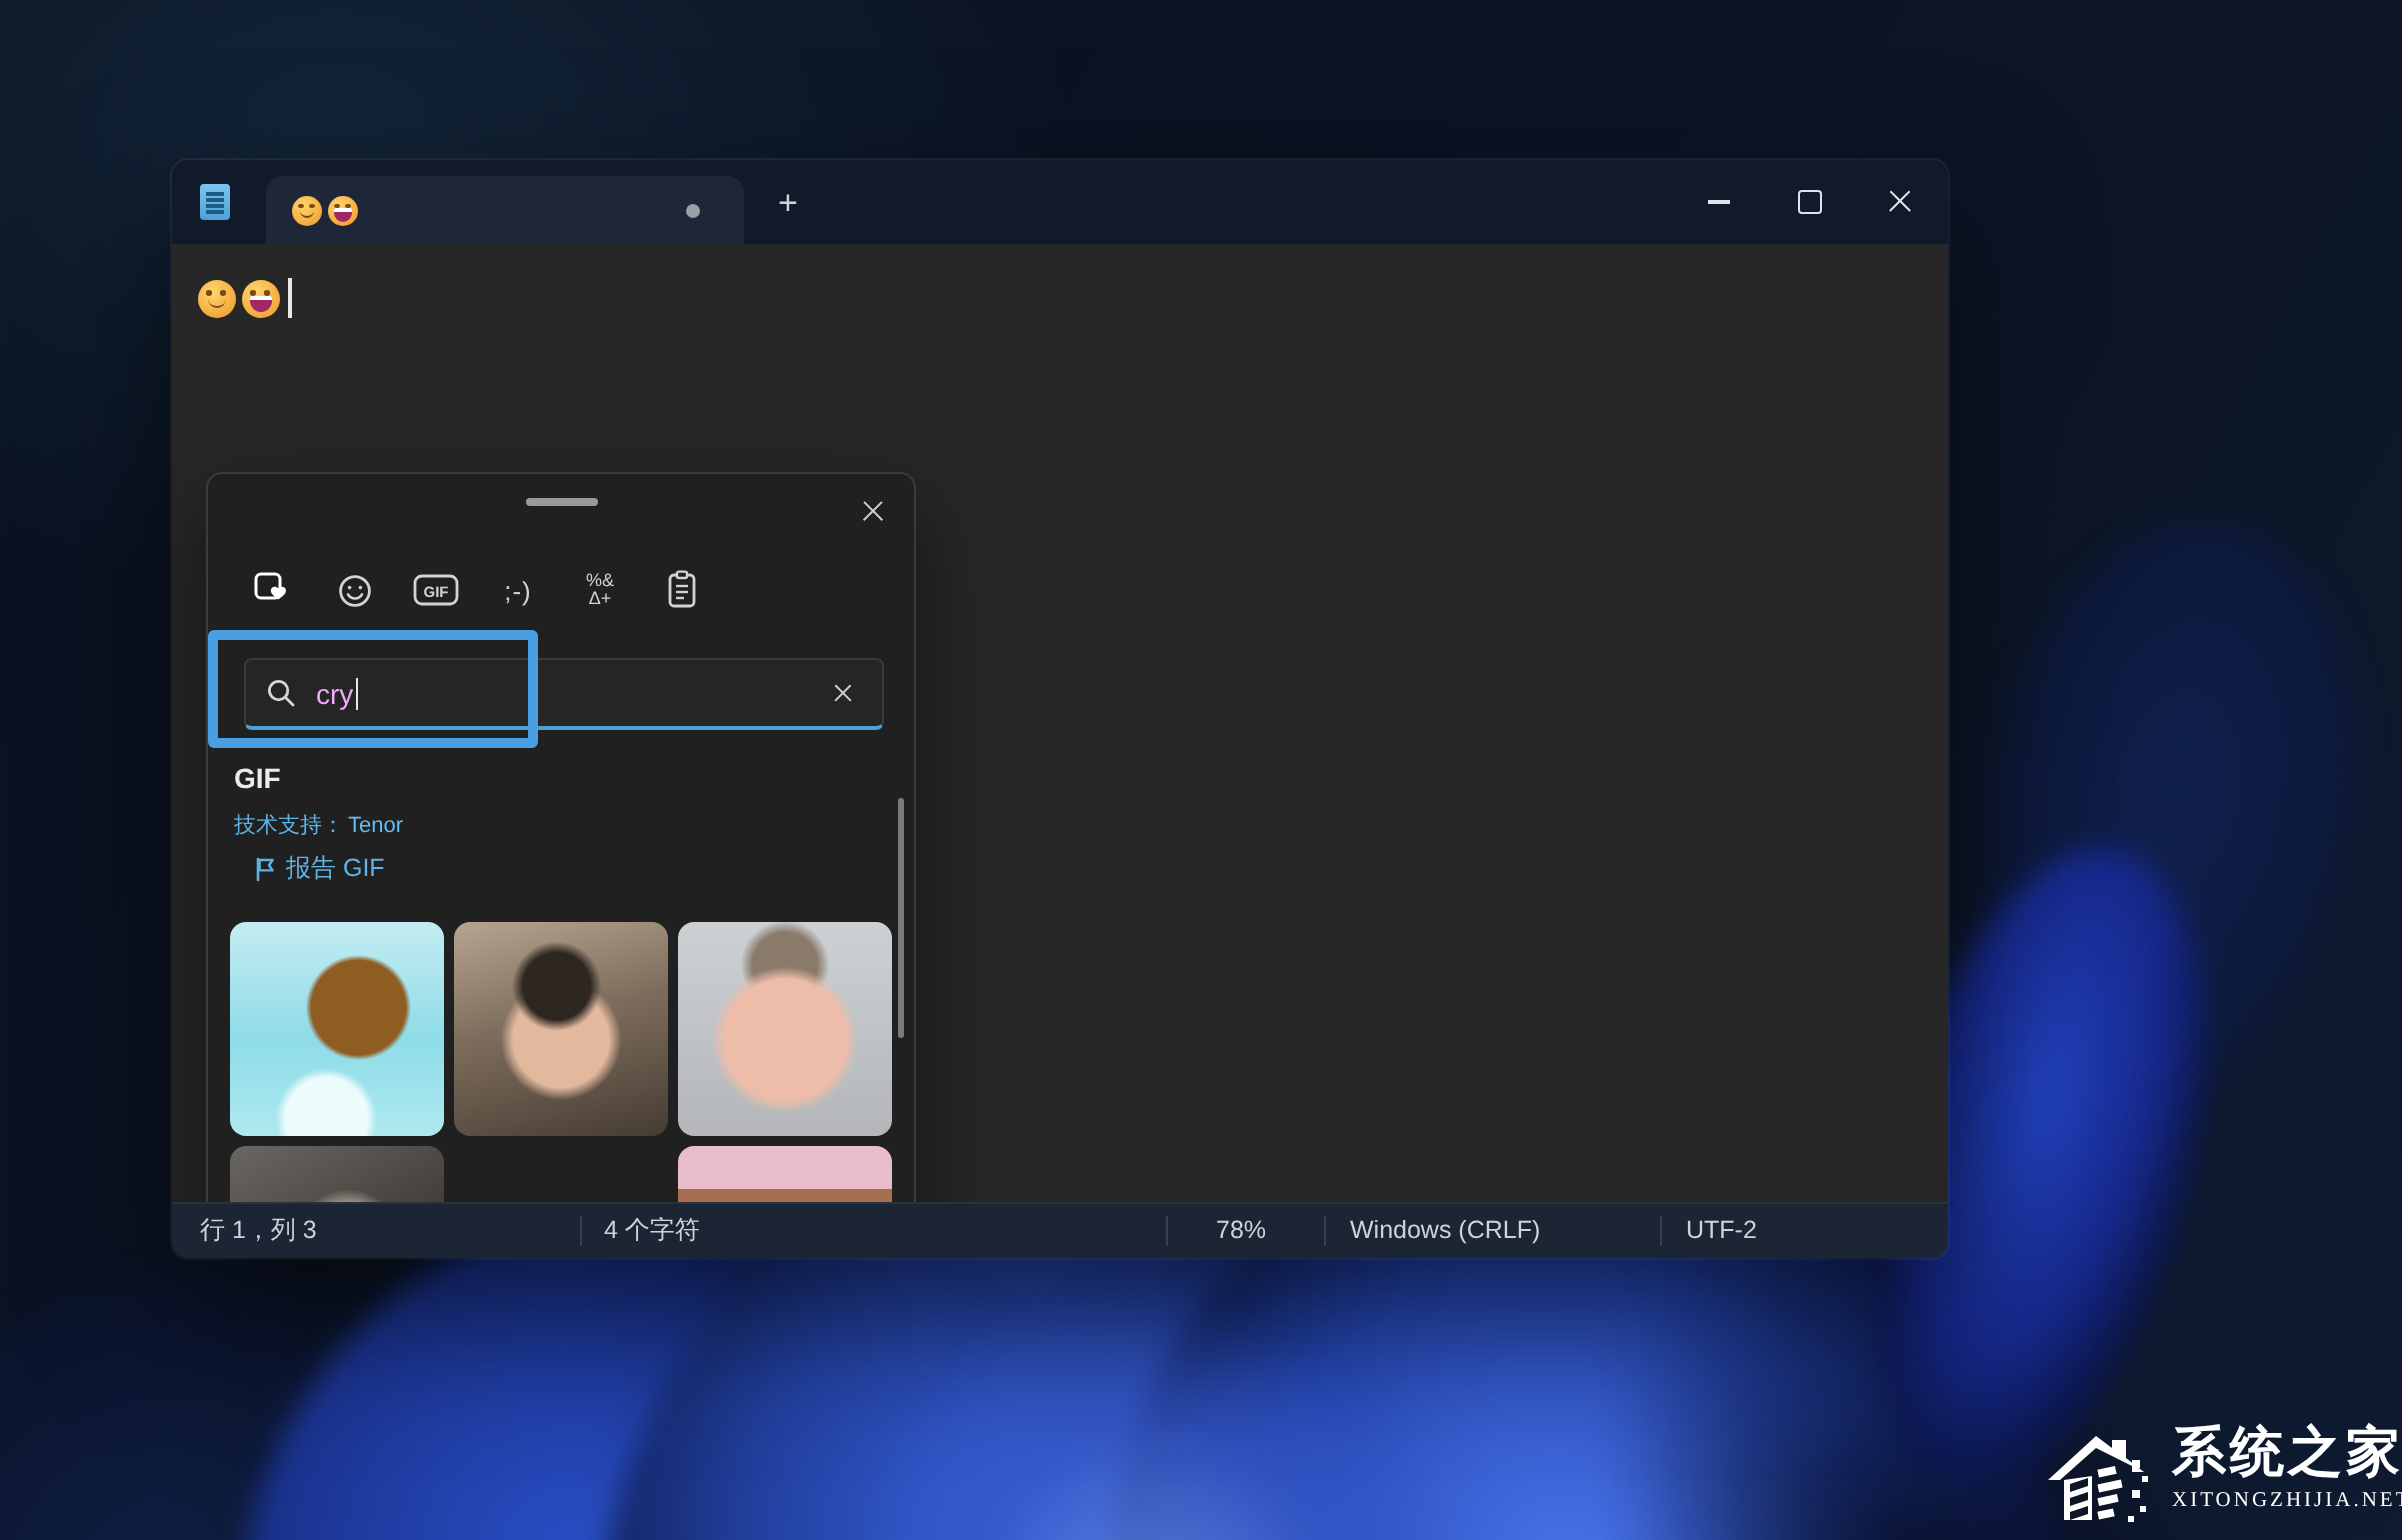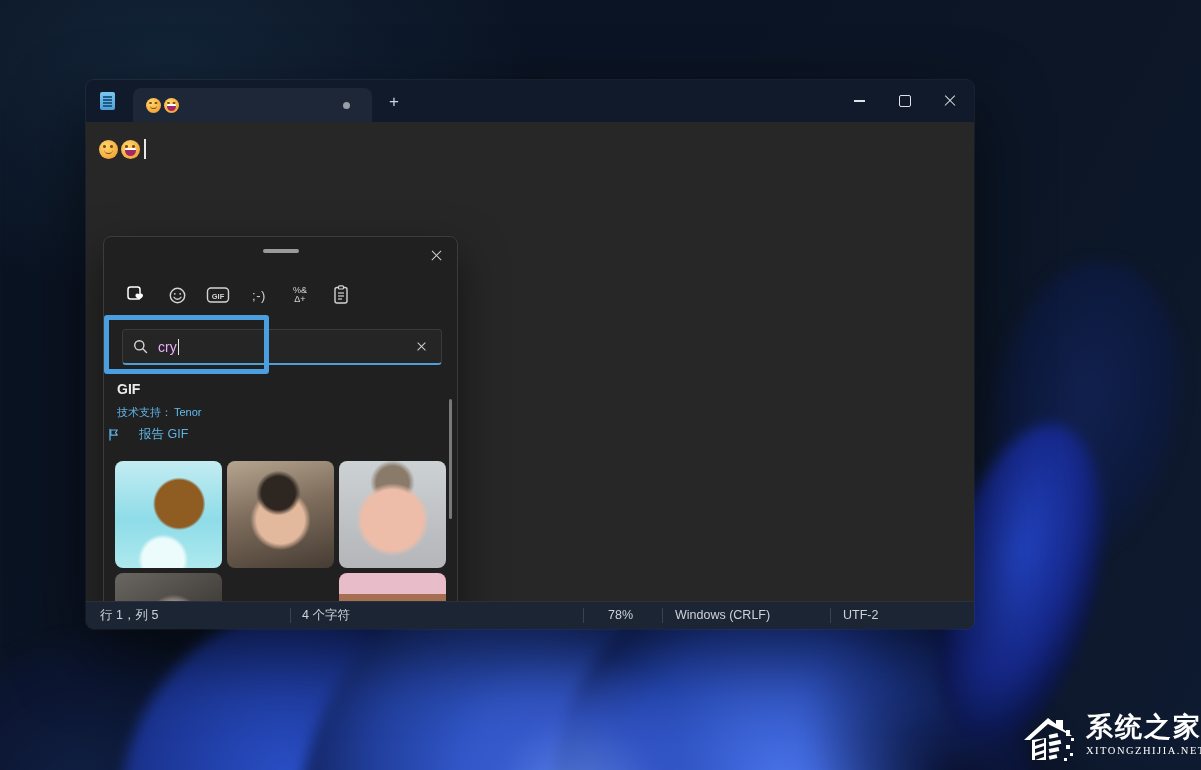--- a/index.html
+++ b/index.html
@@ -109,21 +109,21 @@
   .search-caret{width:1.2px;height:16px;background:#e8e8e8;margin-left:1px;}
   .clear-btn{margin-left:auto;width:20px;height:20px;display:flex;align-items:center;justify-content:center;}
   .x-xs{position:relative;width:9px;height:9px;}
   .x-xs::before,.x-xs::after{content:"";position:absolute;left:-1px;top:4px;width:11px;height:1.2px;background:#cfcfcf;}
   .x-xs::before{transform:rotate(45deg);} .x-xs::after{transform:rotate(-45deg);}
   .hl-box{position:absolute;left:0px;top:78px;width:165px;height:59px;border:5px solid #4b9fe1;
     border-radius:3px;box-sizing:border-box;pointer-events:none;z-index:30;}
   .gif-title{position:absolute;left:13px;top:144px;font-size:14px;font-weight:600;color:#ebebeb;}
   .powered{position:absolute;left:13px;top:168px;font-size:11px;color:#5fb2e4;}
   .powered .prov{color:#63bdf2;margin-left:2px;}
-  .report{position:absolute;left:4px;top:189px;font-size:12.5px;color:#5fb2e4;display:flex;align-items:center;gap:19px;}
+  .report{position:absolute;left:23px;top:189px;font-size:12.5px;color:#5fb2e4;display:flex;align-items:center;gap:4px;}
   .vscroll{position:absolute;right:5px;top:162px;width:3px;height:120px;border-radius:2px;background:#8a8a8a;opacity:.85;}
   .gif-grid{position:absolute;left:11px;top:224px;width:332px;height:175px;overflow:hidden;
     display:grid;grid-template-columns:repeat(3,107px);grid-auto-rows:107px;gap:5px;}
   .gtile{border-radius:8px;overflow:hidden;position:relative;}
   .g1{background:
       radial-gradient(circle at 60% 40%,#8f5c22 0 26%,rgba(143,92,34,0) 29%),
       radial-gradient(circle at 45% 92%,#ecfbfb 0 18%,rgba(236,251,251,0) 22%),
       linear-gradient(180deg,#c3ecf2 0%,#8edce8 55%,#aee9ee 100%);}
   .g2{background:
       radial-gradient(circle at 48% 30%,#2e2620 0 18%,rgba(46,38,32,0) 24%),
@@ -313,21 +313,21 @@
           <div class="gtile g2" title="crying toddler with dark hair"></div>
           <div class="gtile g3" title="pouting crying baby"></div>
           <div class="gtile g4" title="woman wiping tears with hand"></div>
           <div class="gtile g5" title="baby close-up with teary eyes"></div>
           <div class="gtile g6" title="SpongeBob crying"></div>
         </div>
       </div>
     </div>
 
     <div class="statusbar">
-      <span class="st" style="left:14px">行 1，列 5</span>
+      <span class="st" style="left:14px">行 1，列 3</span>
       <span class="sdiv" style="left:204px"></span>
       <span class="st" style="left:216px">4 个字符</span>
       <span class="sdiv" style="left:497px"></span>
       <span class="st" style="left:522px">78%</span>
       <span class="sdiv" style="left:576px"></span>
       <span class="st" style="left:589px">Windows (CRLF)</span>
       <span class="sdiv" style="left:744px"></span>
       <span class="st" style="left:757px">UTF-2</span>
     </div>
   </div>

